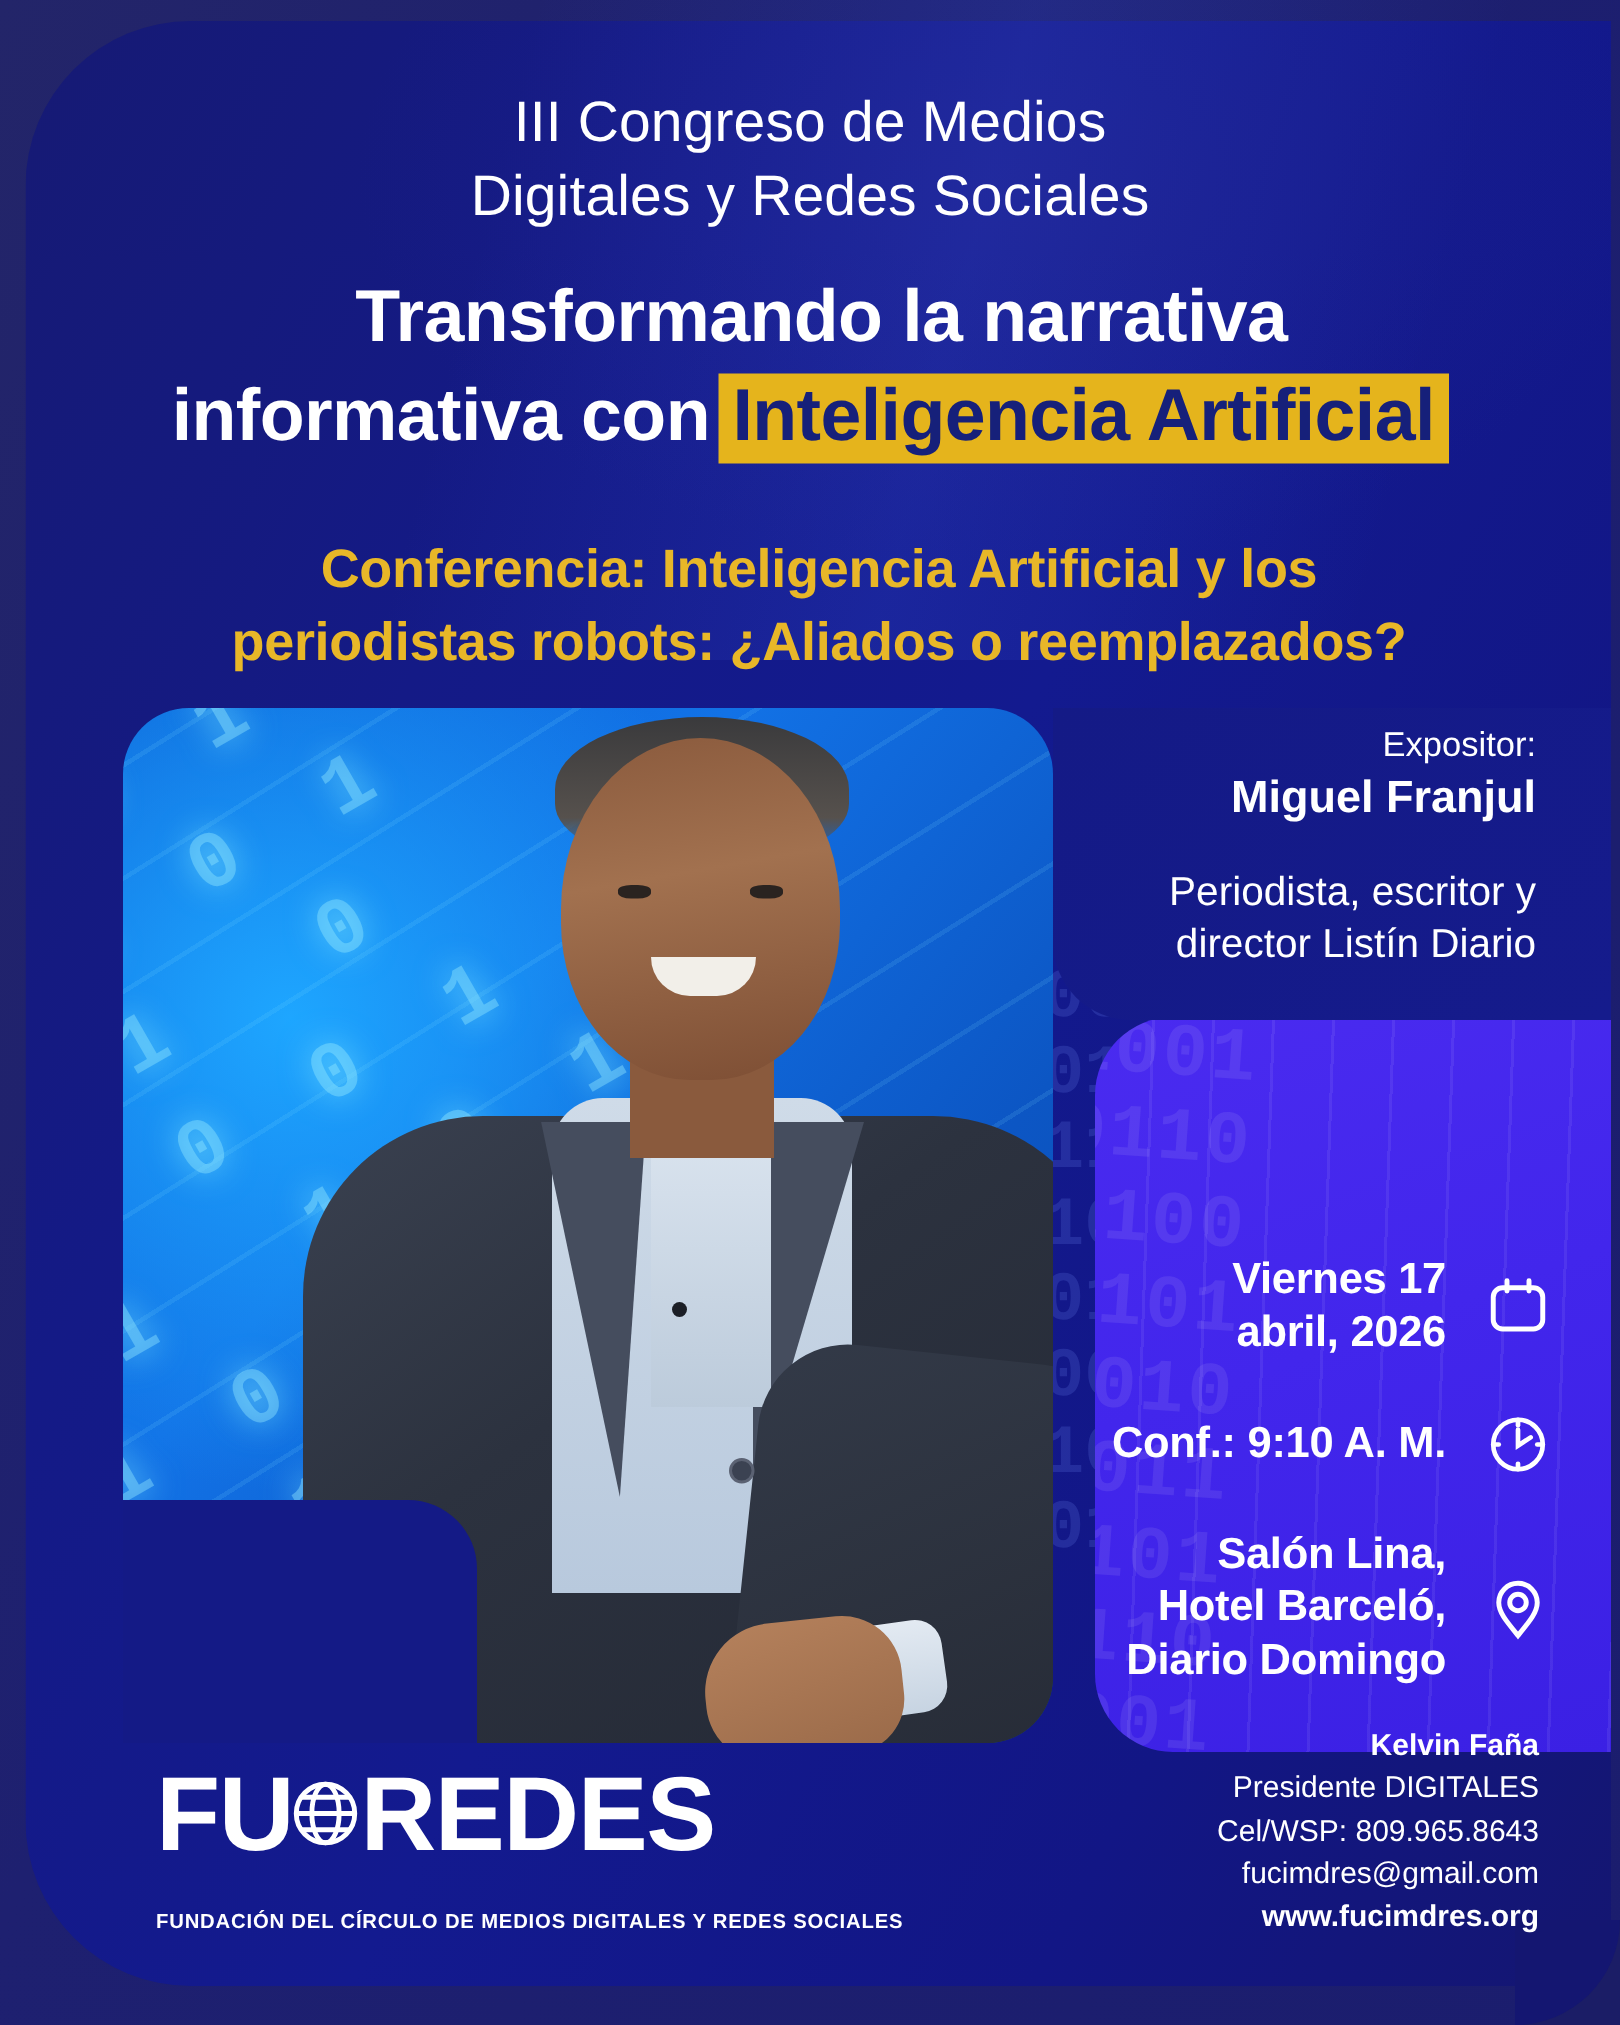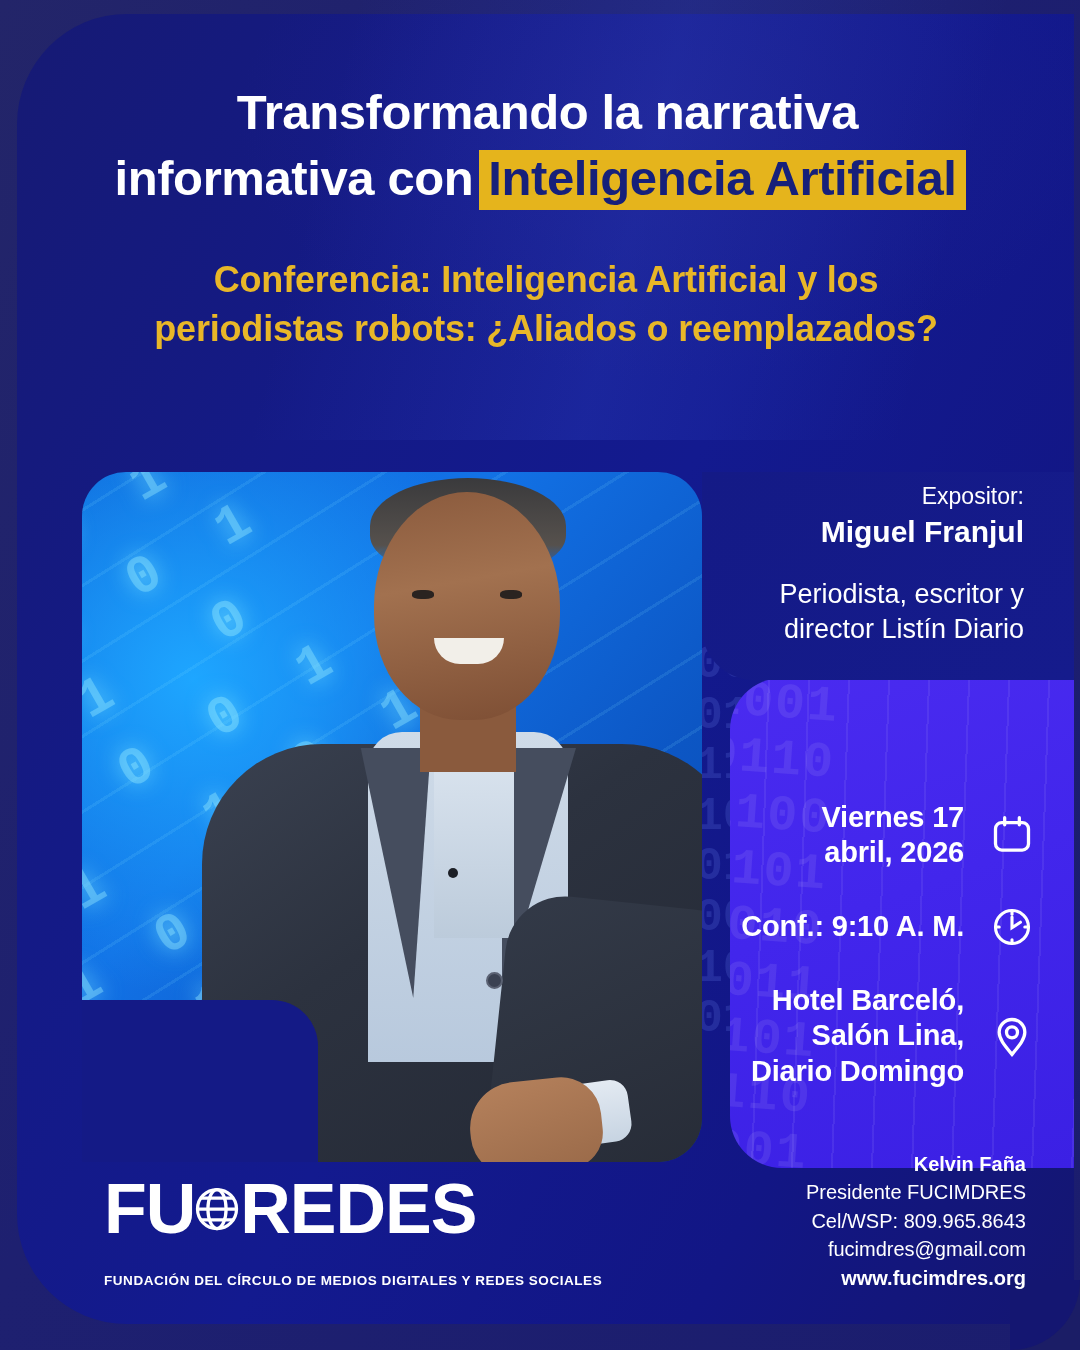--- a/index.html
+++ b/index.html
@@ -264,21 +264,21 @@
     font-family:"Liberation Mono", monospace;
     font-size:46px; font-weight:bold;
     color:rgba(120,150,255,.18);
     line-height:1.1; white-space:pre;
     z-index:3; overflow:hidden;
   }
 
   
   .details{
     position:absolute;
-    right:46px; top:800px;
+    right:46px; top:836px;
     width:360px;
     z-index:8;
     color:#ffffff;
   }
   .drow{
     display:flex; align-items:center; justify-content:flex-end;
     gap:26px;
     margin-bottom:34px;
   }
   .drow .dtext{
@@ -328,20 +328,24 @@
 </style>
 </head>
 <body>
 
 <div id="poster">
 
   <div class="inner-panel"></div>
   <div class="sheen"></div>
 
   <div class="header">
+    <div class="congress">
+      <span>III Congreso de Medios</span>
+      <span>Digitales y Redes Sociales</span>
+    </div>
 
     <div class="main-title">
       <span class="l1">Transformando la narrativa</span>
       <span class="l2"><span>informativa con</span><span class="hl">Inteligencia Artificial</span></span>
     </div>
 
     <div class="conf-title">
       <span>Conferencia: Inteligencia Artificial y los</span>
       <span>periodistas robots: ¿Aliados o reemplazados?</span>
     </div>
@@ -437,22 +441,22 @@
           <line x1="12" y1="3" x2="12" y2="5"></line>
           <line x1="12" y1="19" x2="12" y2="21"></line>
           <line x1="3" y1="12" x2="5" y2="12"></line>
           <line x1="19" y1="12" x2="21" y2="12"></line>
         </svg>
       </div>
     </div>
 
     <div class="drow">
       <div class="dtext">
+        <span>Salón Lina,</span>
         <span>Hotel Barceló,</span>
-        <span>Salón Lina,</span>
         <span>Diario Domingo</span>
       </div>
       <div class="dicon">
         <svg viewBox="0 0 24 24" fill="none" stroke="#ffffff" stroke-width="1.8" stroke-linecap="round">
           <path d="M12 22c4.2-5.1 7-8.4 7-12a7 7 0 1 0-14 0c0 3.6 2.8 6.9 7 12z"></path>
           <circle cx="12" cy="10" r="3"></circle>
         </svg>
       </div>
     </div>
 
@@ -470,21 +474,21 @@
           <line x1="4.4" y1="17" x2="19.6" y2="17"></line>
         </svg>
       </span>
       <span>REDES</span>
     </div>
     <div class="logo-sub">FUNDACIÓN DEL CÍRCULO DE MEDIOS DIGITALES Y REDES SOCIALES</div>
   </div>
 
   <div class="contact">
     <div class="c-name">Kelvin Faña</div>
-    <div>Presidente FUCIMDRES</div>
+    <div>Presidente DIGITALES</div>
     <div>Cel/WSP: 809.965.8643</div>
     <div>fucimdres@gmail.com</div>
     <div class="c-web">www.fucimdres.org</div>
   </div>
 
   <div class="br-round"></div>
 
 </div>
 
 </body></html>

